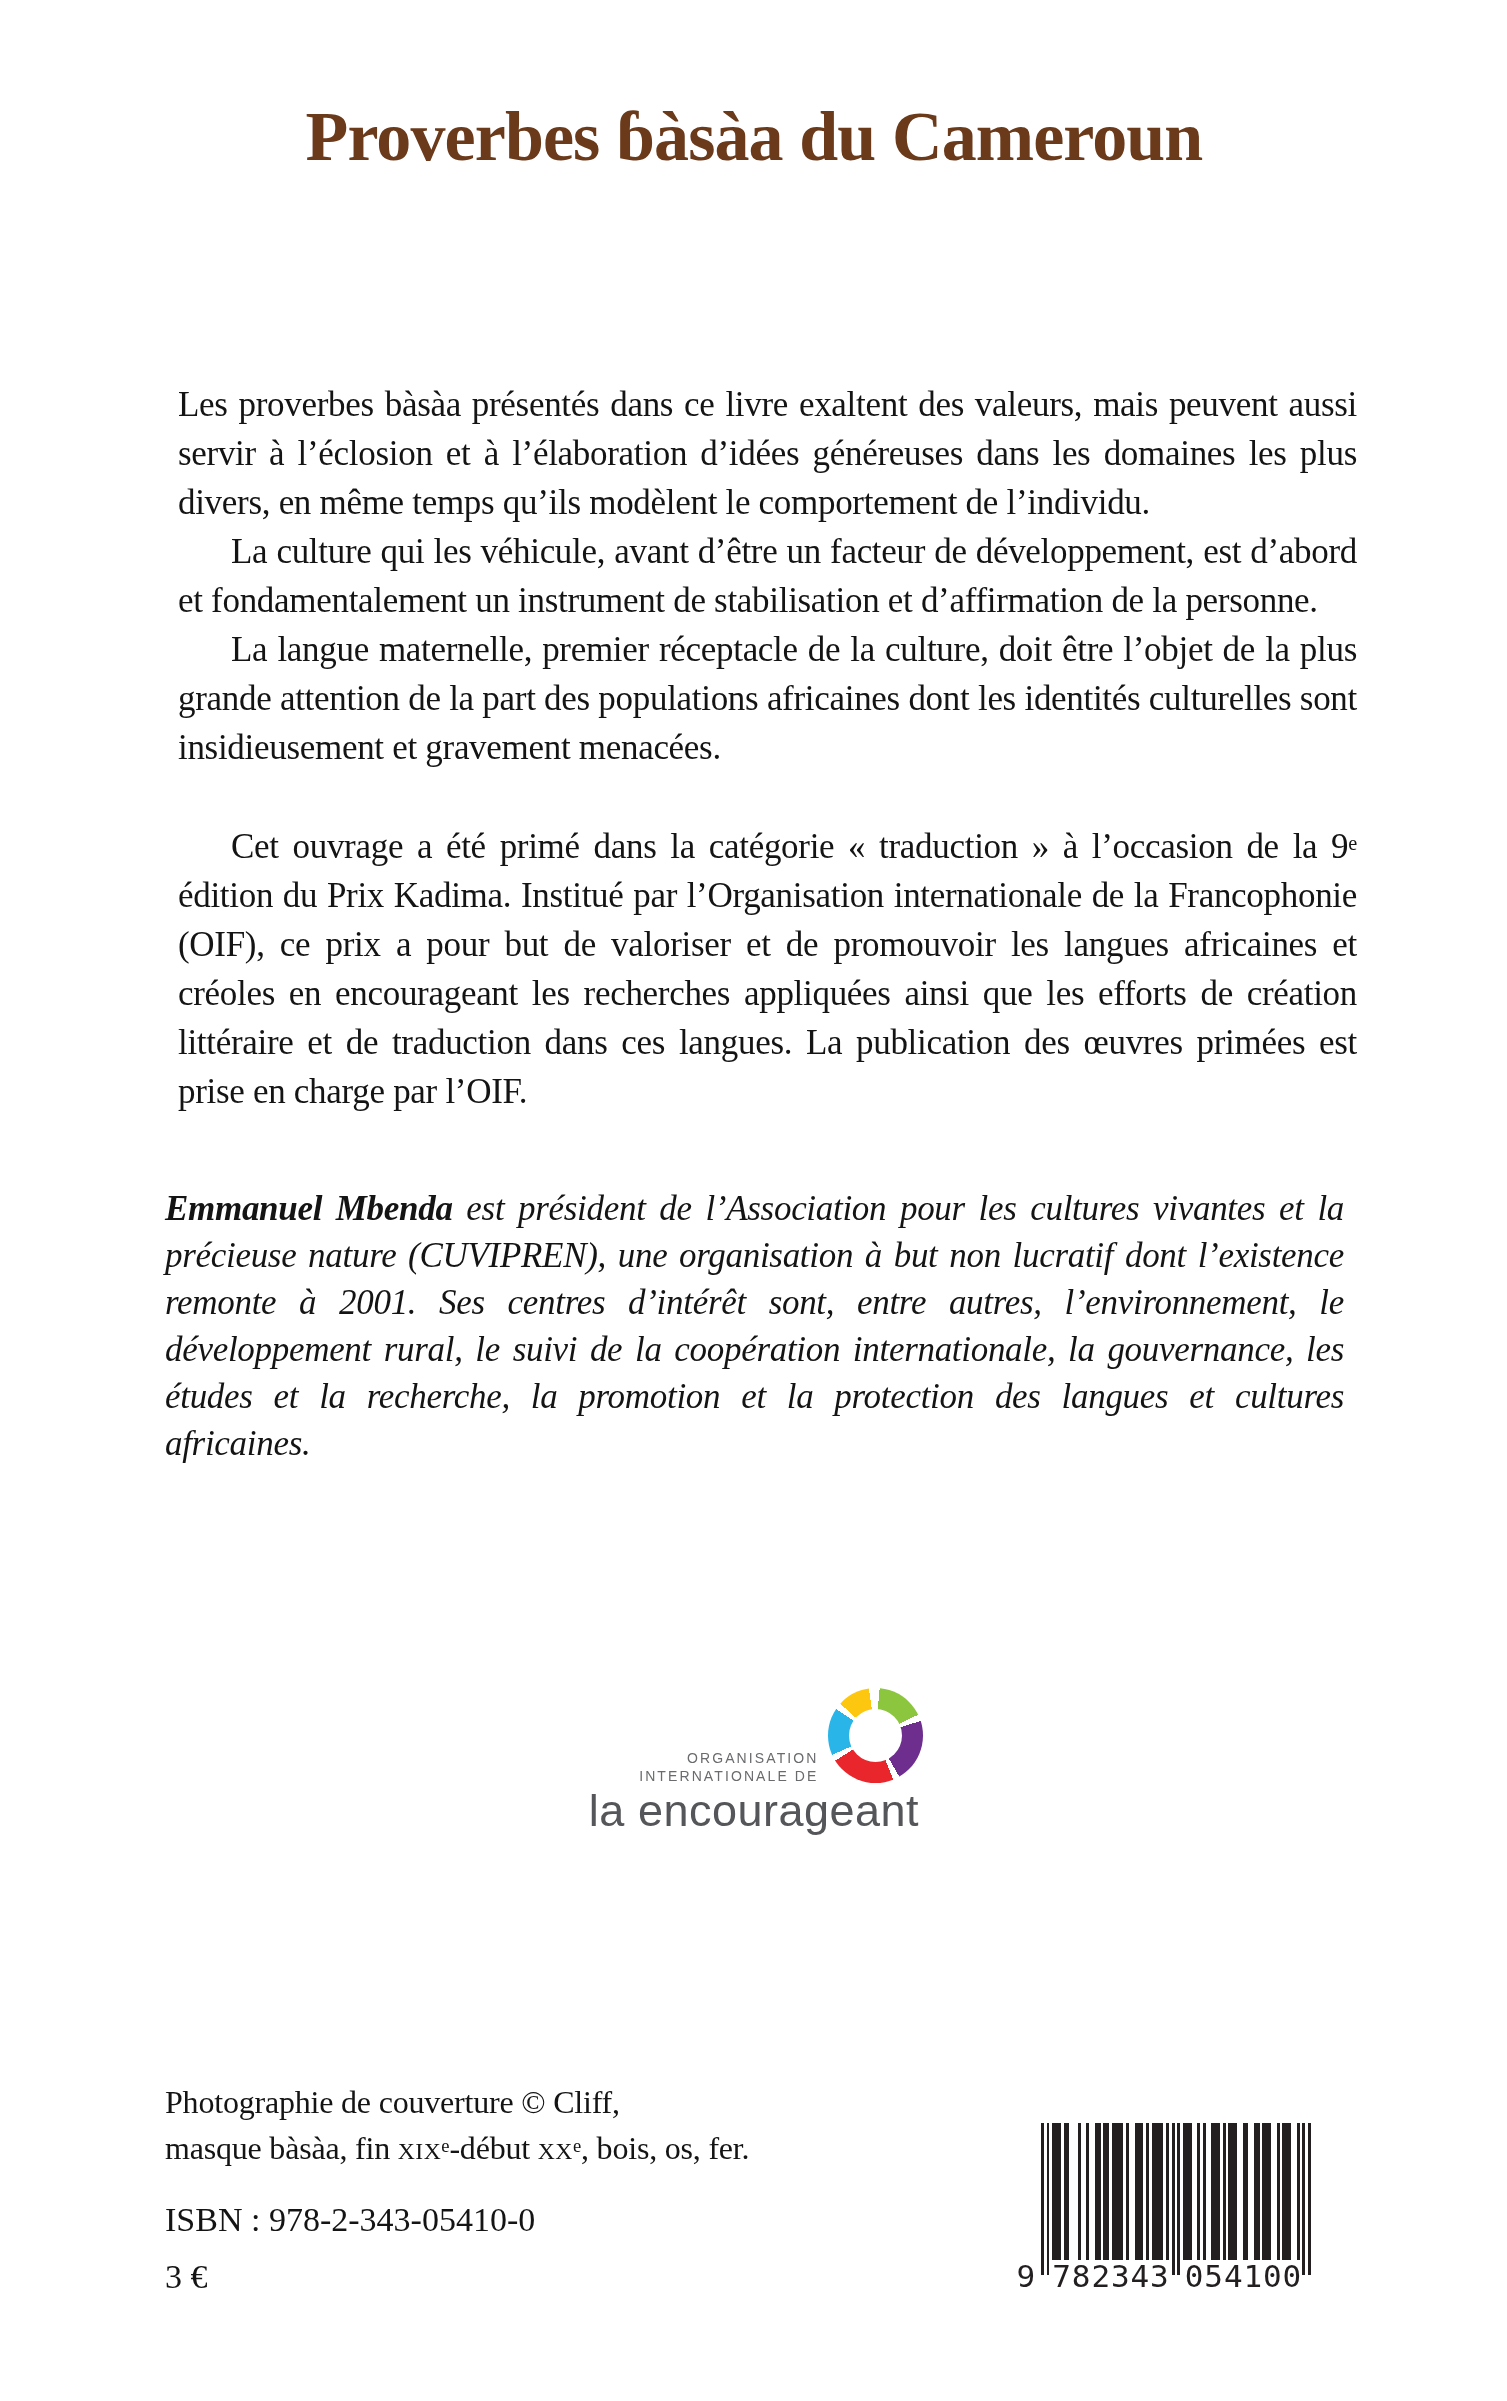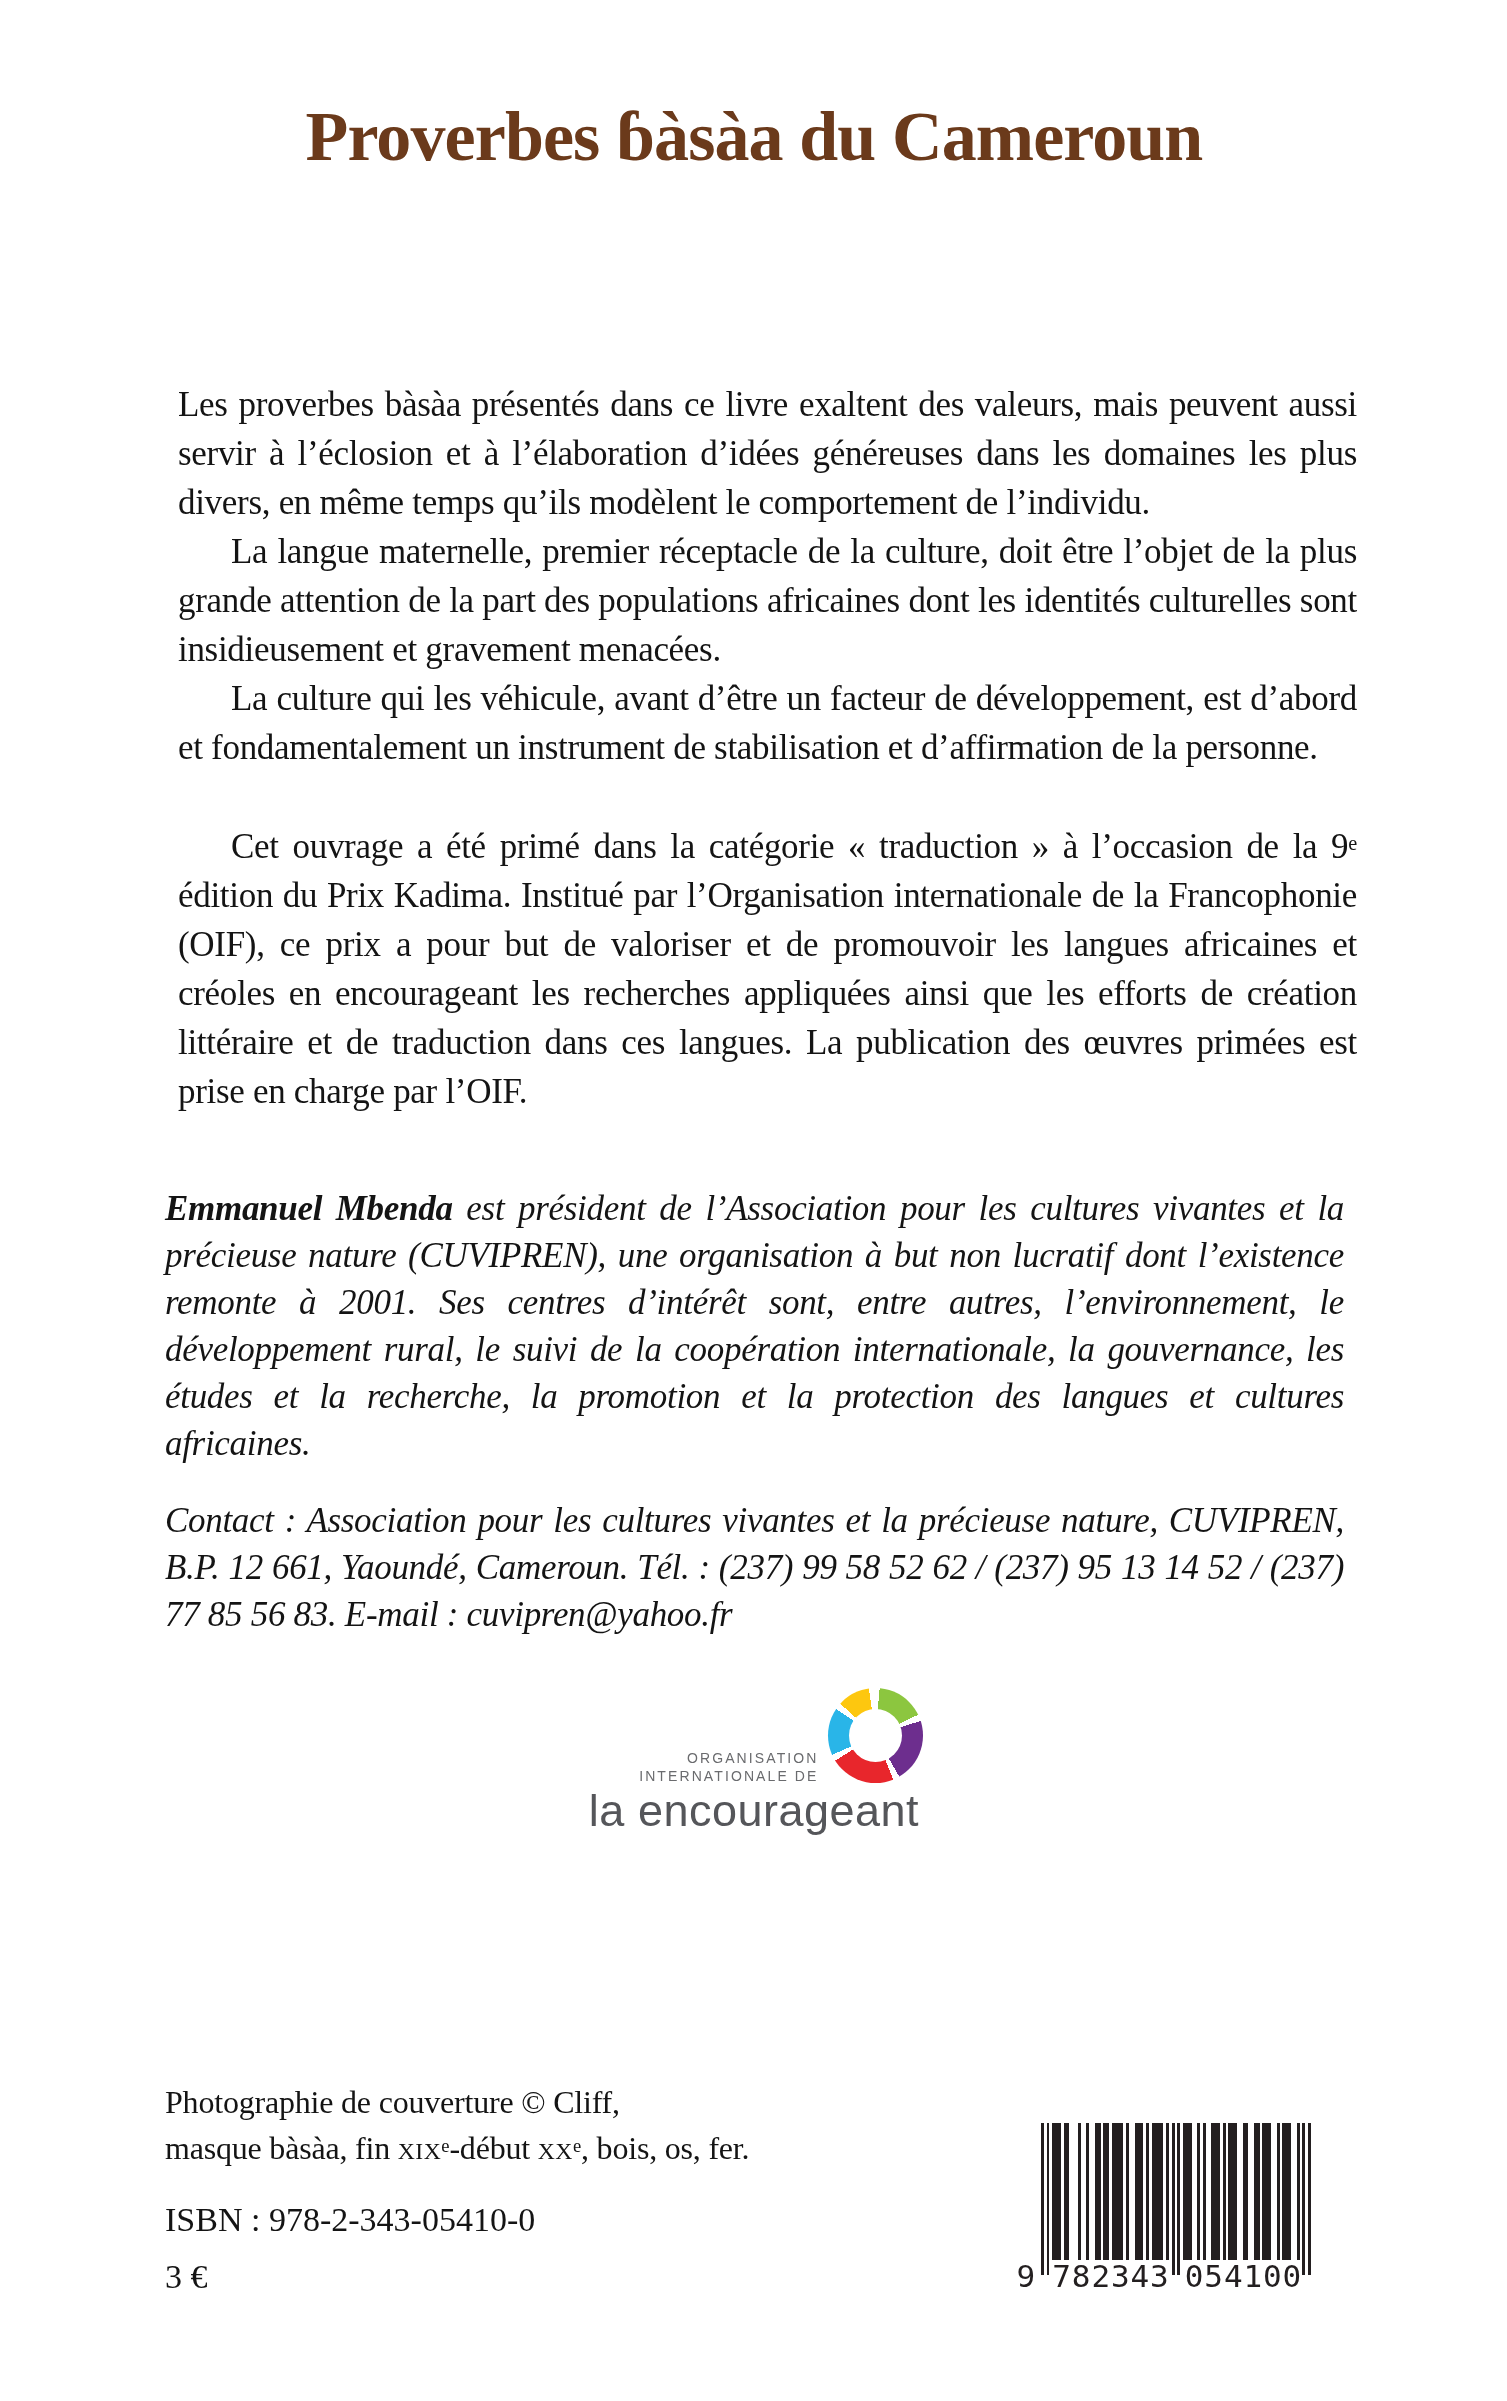--- a/index.html
+++ b/index.html
@@ -108,28 +108,27 @@
 <body>
 
 <div class="page">
 
   <div class="title" style="color: rgb(107, 58, 27);">
     <div>Proverbes ɓàsàa du Cameroun</div>
   </div>
 
   <div class="synopsis">
     <p>Les proverbes bàsàa présentés dans ce livre exaltent des valeurs, mais peuvent aussi servir à l’éclosion et à l’élaboration d’idées généreuses dans les domaines les plus divers, en même temps qu’ils modèlent le comportement de l’individu.</p>
+    <p class="indent">La culture qui les véhicule, avant d’être un facteur de développement, est d’abord et fondamentalement un instrument de stabilisation et d’affirmation de la personne.</p>
     <p class="indent">La langue maternelle, premier réceptacle de la culture, doit être l’objet de la plus grande attention de la part des populations africaines dont les identités culturelles sont insidieusement et gravement menacées.</p>
-    <p class="indent">La culture qui les véhicule, avant d’être un facteur de développement, est d’abord et fondamentalement un instrument de stabilisation et d’affirmation de la personne.</p>
     <p class="award"><span>Cet ouvrage a été primé dans la catégorie « traduction » à l’occasion de la 9</span><span class="sup">e</span><span> édition du Prix Kadima. Institué par l’Organisation internationale de la Francophonie (OIF), ce prix a pour but de valoriser et de promouvoir les langues africaines et créoles en encourageant les recherches appliquées ainsi que les efforts de création littéraire et de traduction dans ces langues. La publication des œuvres primées est prise en charge par l’OIF.</span></p>
   </div>
 
   <div class="bio">
     <p><span class="bio-name">Emmanuel Mbenda</span><span> est président de l’Association pour les cultures vivantes et la précieuse nature (CUVIPREN), une organisation à but non lucratif dont l’existence remonte à 2001. Ses centres d’intérêt sont, entre autres, l’environnement, le développement rural, le suivi de la coopération internationale, la gouvernance, les études et la recherche, la promotion et la protection des langues et cultures africaines.</span></p>
-    <p class="contact">Contact : Association pour les cultures vivantes et la précieuse nature, CUVIPREN, B.P. 12 661, Yaoundé, Cameroun. Tél. : (237) 99 58 52 62 / (237) 95 13 14 52 / (237) 77 85 56 83. E-mail : cuvipren@yahoo.fr</p>
   </div>
 
   <div class="oif">
     <div class="oif-box">
       <div class="oif-ring" style="background: conic-gradient(rgb(255, 255, 255) 0deg, rgb(255, 255, 255) 5deg, rgb(140, 198, 63) 5deg, rgb(140, 198, 63) 64deg, rgb(255, 255, 255) 64deg, rgb(255, 255, 255) 72deg, rgb(109, 46, 142) 72deg, rgb(109, 46, 142) 150deg, rgb(255, 255, 255) 150deg, rgb(255, 255, 255) 158deg, rgb(232, 38, 44) 158deg, rgb(232, 38, 44) 238deg, rgb(255, 255, 255) 238deg, rgb(255, 255, 255) 246deg, rgb(41, 181, 232) 246deg, rgb(41, 181, 232) 304deg, rgb(255, 255, 255) 304deg, rgb(255, 255, 255) 312deg, rgb(253, 199, 15) 312deg, rgb(253, 199, 15) 352deg, rgb(255, 255, 255) 352deg, rgb(255, 255, 255) 360deg);"></div>
       <div class="oif-names">
         <div>ORGANISATION</div>
         <div>INTERNATIONALE DE</div>
       </div>
       <div class="oif-wordmark">la encourageant</div>

